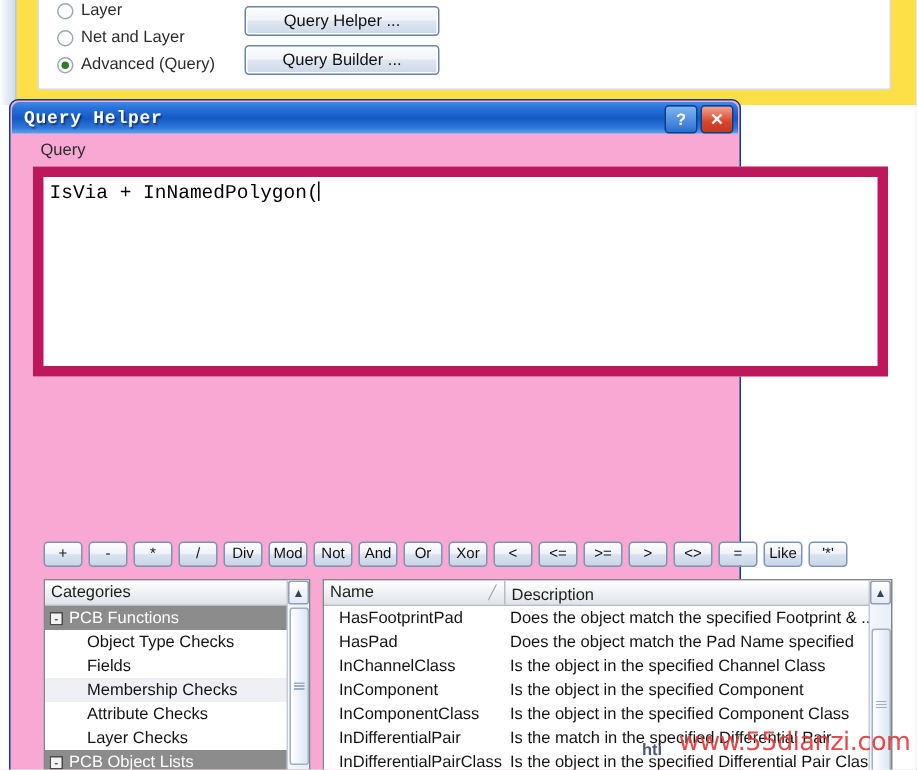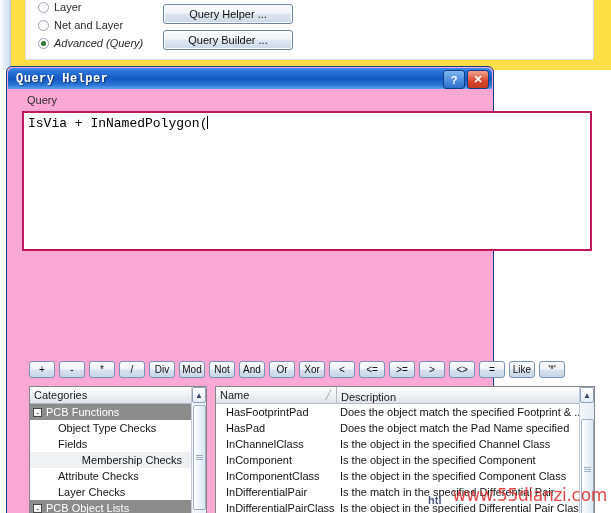--- a/index.html
+++ b/index.html
@@ -79,21 +79,21 @@
   }
   .tb-help { background: linear-gradient(to bottom,#7fb6f2,#2a6fd0); }
   .tb-close { background: linear-gradient(to bottom,#f2a48f,#d9452a 60%,#c23a20); }
 
   .dlg-body { position: absolute; left: 0; top: 22px; right: 0; bottom: 0; }
 
   .field-label { position: absolute; font-size: 11px; color: #2b2b2b; }
 
   .query-box {
     position: absolute; left: 15px; top: 22px; width: 570px; height: 140px;
-    background: #ffffff; border: 2px solid #be185d;
+    background: #ffffff; border: 7px solid #be185d;
     box-sizing: border-box; overflow: hidden;
   }
   .query-text {
     margin: 3px 0 0 4px; font-family: "Liberation Mono", monospace;
     font-size: 13px; color: #000; white-space: pre;
   }
   .caret {
     display: inline-block; width: 1px; height: 13px;
     background: #000; vertical-align: -2px;
   }
@@ -123,21 +123,21 @@
     border-bottom: 1px solid #b6bcc5; font-size: 11px; color: #1c1c1c;
   }
   .lhead .cell { padding-left: 4px; position: relative; height: 100%;
     display: flex; align-items: center; box-sizing: border-box; }
   .lhead .cell + .cell { border-left: 1px solid #b6bcc5; align-items: flex-end; }
   .sort-mark { position: absolute; right: 5px; top: 3px; color: #9aa3ae; font-size: 9px; }
 
   .lrow { height: 16px; display: flex; align-items: center; font-size: 11px;
     color: #141414; white-space: nowrap; }
   .lrow.group { background: #8c8c8c; color: #ffffff; }
-  .lrow.sel { background: #eef0f4; justify-content: center; }
+  .lrow.sel { background: #eef0f4; }
   .expander {
     width: 9px; height: 9px; border: 1px solid #4a4a4a; background: #f4f4f4;
     margin: 0 4px 0 3px; font-size: 8px; line-height: 7px; text-align: center;
     color: #000; flex: 0 0 auto; box-sizing: border-box;
   }
   .indent { padding-left: 28px; }
   .name-col { width: 120px; padding-left: 10px; box-sizing: border-box;
     overflow: hidden; text-overflow: ellipsis; }
   .desc-col { flex: 1; padding-left: 4px; overflow: hidden;
     text-overflow: ellipsis; white-space: nowrap; }
@@ -184,21 +184,21 @@
     <div class="bg-group"></div>
 
     <div class="radio-row" style="left:38px; top:1px;">
       <span class="radio"></span>
       <span>Layer</span>
     </div>
     <div class="radio-row" style="left:38px; top:19px;">
       <span class="radio"></span>
       <span>Net and Layer</span>
     </div>
-    <div class="radio-row" style="left:38px; top:37px;font-style:italic;">
+    <div class="radio-row" style="left:38px; top:37px;">
       <span class="radio on"></span>
       <span>Advanced (Query)</span>
     </div>
 
     <div class="xp-btn" style="left:163px; top:4px; width:128px; height:18px;">Query Helper ...</div>
     <div class="xp-btn" style="left:163px; top:30px; width:128px; height:18px;">Query Builder ...</div>
   </div>
 
   <div class="dialog">
 

